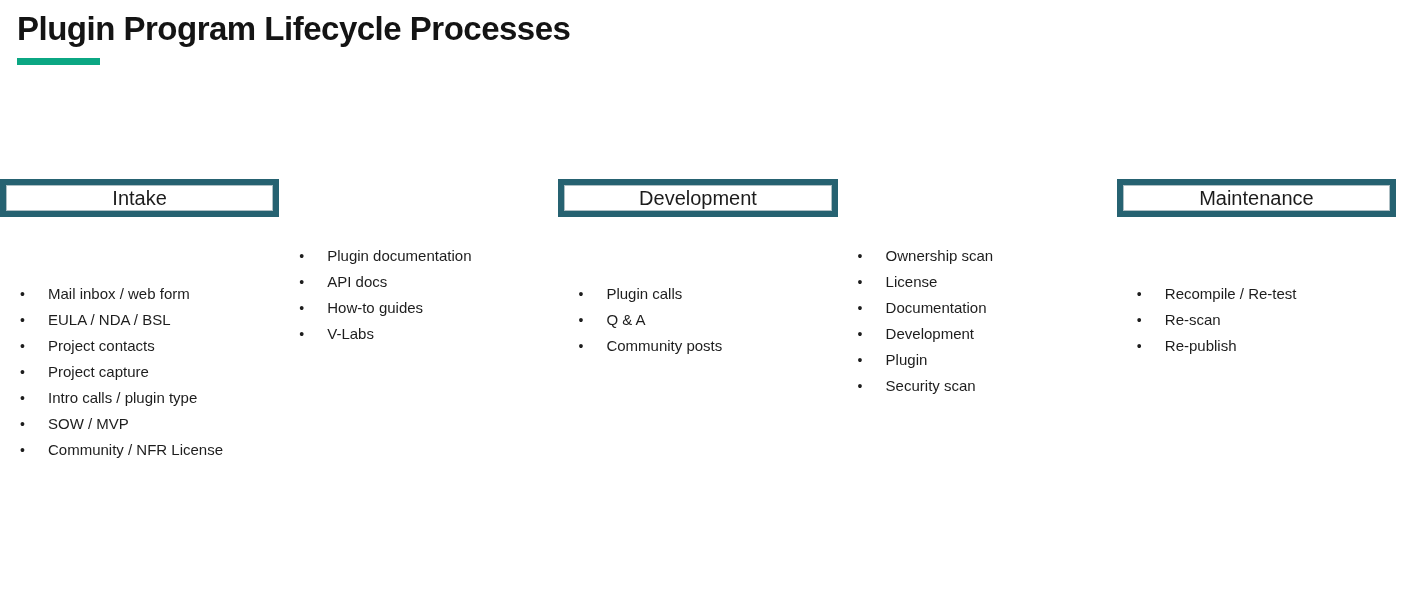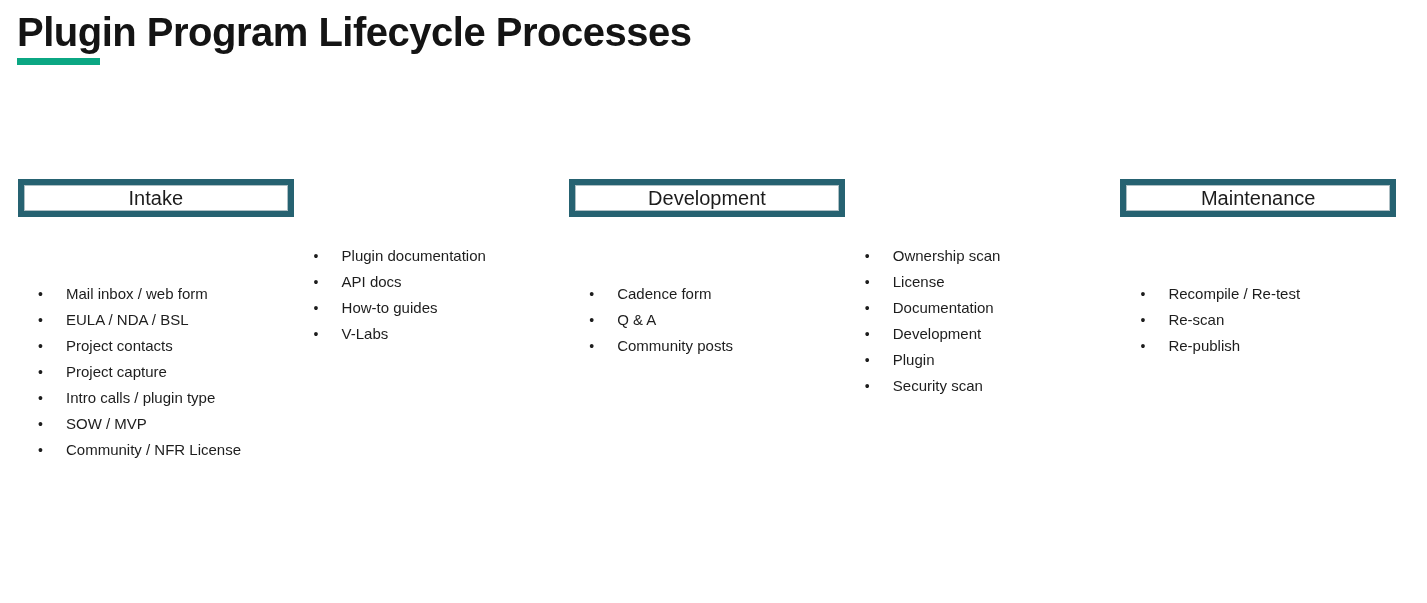--- a/index.html
+++ b/index.html
@@ -16,38 +16,37 @@
     overflow: hidden;
   }
   .slide {
     position: relative;
     width: 1427px; height: 603px;
     background: var(--bg);
   }
   .slide-title {
     position: absolute;
     left: 17px; top: 10px;
-    font-size: 40px;
+    font-size: 33px;
     font-weight: 700;
     letter-spacing: -0.5px;
     color: #141414;
     white-space: nowrap;
   }
   .title-accent {
     position: absolute;
     left: 17px; top: 58px;
     width: 83px; height: 7px;
     background: var(--accent);
   }
   .columns {
     position: absolute;
     left: 0; top: 179px;
     width: 1427px;
     display: flex;
-    padding-left: 18px;
     padding-right: 31px;
   }
   .column {
     flex: 1 1 0;
     min-width: 0;
   }
   .col-header {
     height: 38px;
     border: 6px solid var(--box-border);
     box-shadow: inset 0 0 0 1px #aebfc4;
@@ -138,21 +137,21 @@
             <span class="bullet">•</span>
             <span>V-Labs</span>
           </li>
         </ul>
     </div>
     <div class="column">
       <div class="col-header">Development</div>
       <ul class="col-list">
           <li>
             <span class="bullet">•</span>
-            <span>Cadence form</span>
+            <span>Plugin calls</span>
           </li>
           <li>
             <span class="bullet">•</span>
             <span>Q &amp; A</span>
           </li>
           <li>
             <span class="bullet">•</span>
             <span>Community posts</span>
           </li>
         </ul>

